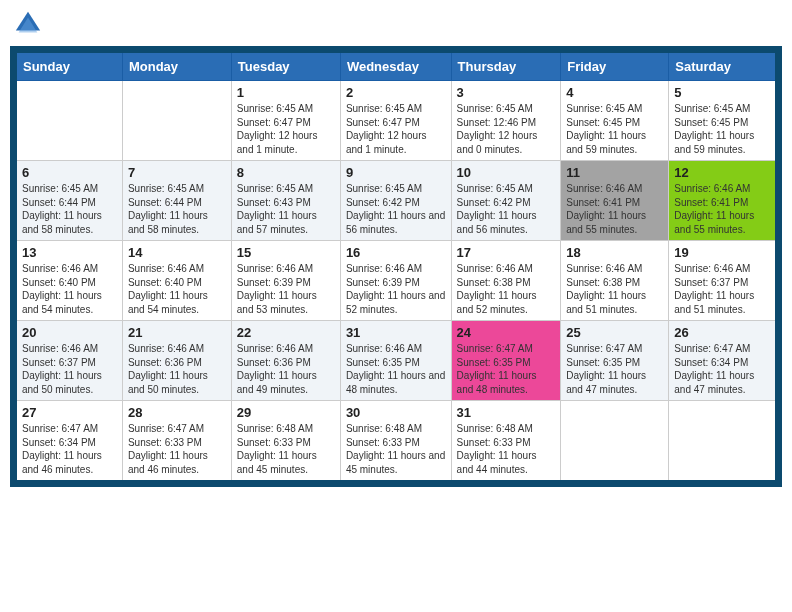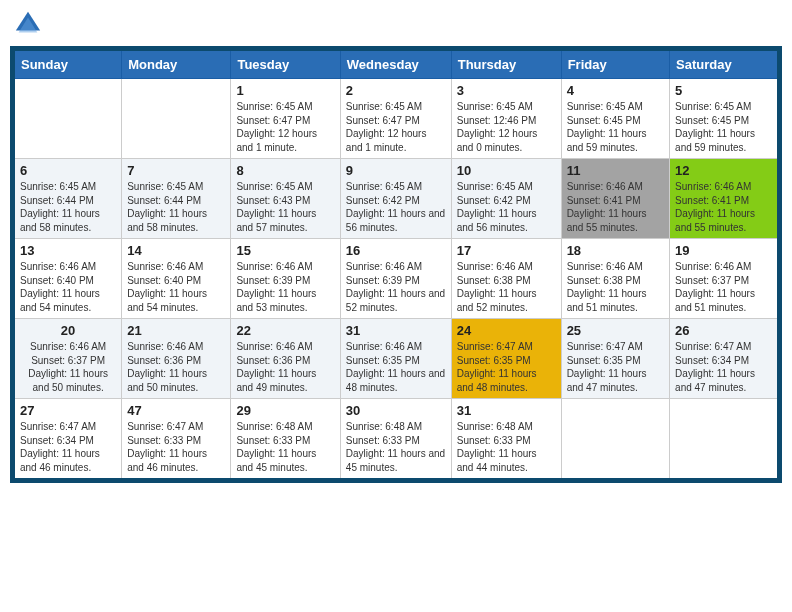--- a/index.html
+++ b/index.html
@@ -39,21 +39,21 @@
       color: #333;
       font-weight: normal;
     }
     .location {
       font-size: 15px;
       color: #555;
     }
     .calendar {
       width: 100%;
       border-collapse: collapse;
-      border: 5px solid #0c4a6e;
+      border: 7px solid #0c4a6e;
       padding-left: 29px;
     }
     .calendar th {
       background-color: #2a6db5;
       color: #fff;
       text-align: left;
       padding: 6px 6px;
       font-size: 13px;
       border: 1px solid #1a5da5;
     }
@@ -235,21 +235,21 @@
 Daylight: 11 hours and 51 minutes.</div>
         </td>
         <td>
           <span class="day-number">19</span>
           <div class="day-info">Sunrise: 6:46 AM
 Sunset: 6:37 PM
 Daylight: 11 hours and 51 minutes.</div>
         </td>
       </tr>
       <tr>
-        <td style="background: rgb(240, 244, 248); text-align: center;">
+        <td style="background: rgb(240, 244, 248);">
           <span class="day-number">20</span>
           <div class="day-info">Sunrise: 6:46 AM
 Sunset: 6:37 PM
 Daylight: 11 hours and 50 minutes.</div>
         </td>
         <td style="background: rgb(240, 244, 248); margin-left: 29px;">
           <span class="day-number">21</span>
           <div class="day-info">Sunrise: 6:46 AM
 Sunset: 6:36 PM
 Daylight: 11 hours and 50 minutes.</div>
@@ -259,21 +259,21 @@
           <div class="day-info">Sunrise: 6:46 AM
 Sunset: 6:36 PM
 Daylight: 11 hours and 49 minutes.</div>
         </td>
         <td style="background: rgb(240, 244, 248);">
           <span class="day-number">31</span>
           <div class="day-info">Sunrise: 6:46 AM
 Sunset: 6:35 PM
 Daylight: 11 hours and 48 minutes.</div>
         </td>
-        <td style="background: #eab308;">
+        <td style="background: #ec4899;">
           <span class="day-number">24</span>
           <div class="day-info">Sunrise: 6:47 AM
 Sunset: 6:35 PM
 Daylight: 11 hours and 48 minutes.</div>
         </td>
         <td style="background: rgb(240, 244, 248);">
           <span class="day-number">25</span>
           <div class="day-info">Sunrise: 6:47 AM
 Sunset: 6:35 PM
 Daylight: 11 hours and 47 minutes.</div>
@@ -286,21 +286,21 @@
         </td>
       </tr>
       <tr>
         <td>
           <span class="day-number">27</span>
           <div class="day-info">Sunrise: 6:47 AM
 Sunset: 6:34 PM
 Daylight: 11 hours and 46 minutes.</div>
         </td>
         <td>
-          <span class="day-number">47</span>
+          <span class="day-number">28</span>
           <div class="day-info">Sunrise: 6:47 AM
 Sunset: 6:33 PM
 Daylight: 11 hours and 46 minutes.</div>
         </td>
         <td>
           <span class="day-number">29</span>
           <div class="day-info">Sunrise: 6:48 AM
 Sunset: 6:33 PM
 Daylight: 11 hours and 45 minutes.</div>
         </td>

